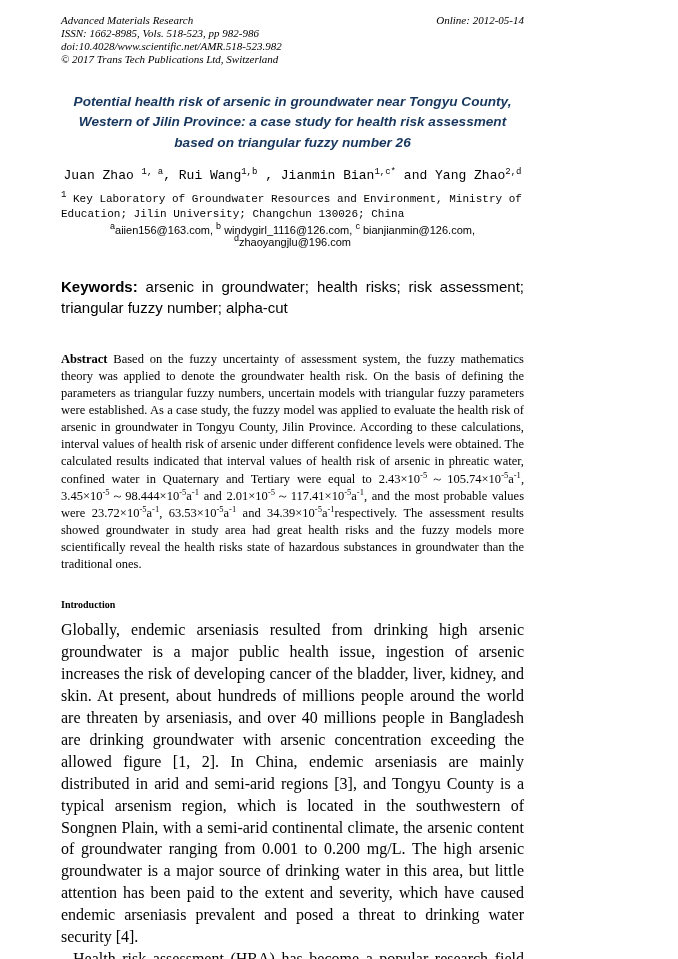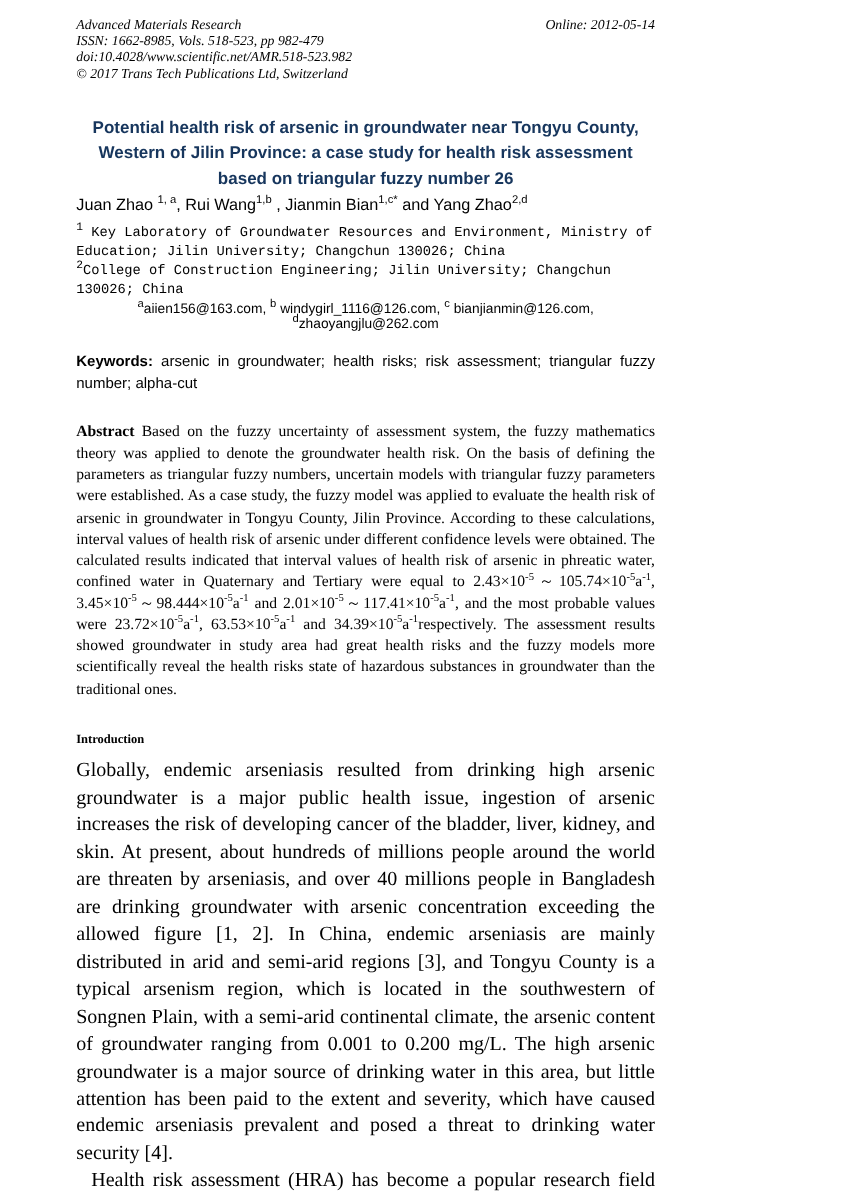--- a/index.html
+++ b/index.html
@@ -8,60 +8,59 @@
   .page {
     width: 583px; height: 959px; background: #ffffff;
     padding: 14px 59px 18px 61px; overflow: hidden;
     color: #000;
   }
   .header { font-family: "Liberation Serif", serif; font-style: italic; font-size: 11px; line-height: 1.18; }
   .header-row { display: flex; justify-content: space-between; }
   .title {
     font-family: "Liberation Sans", sans-serif; font-weight: bold;
     font-size: 13.6px; line-height: 1.5; text-align: center;
-    margin-top: 26px; padding: 0 6px; color: #17365d;
+    margin-top: 26px; padding: 0 6px; color: #17365d; font-style: italic;
   }
-  .authors { font-family: Liberation Sans, sans-serif; font-size: 13px; margin-top: 3px; }
+  .authors { font-family: Liberation Mono, monospace; font-size: 13px; text-align: center; margin-top: 15px; }
   .authors sup, .affil sup, .emails sup { font-size: 9px; vertical-align: super; line-height: 0; }
   .affil { font-family: Liberation Mono, monospace; font-size: 11px; line-height: 1.35; text-align: left; }
   .affil-1 { margin-top: 9px; }
   .emails { font-family: "Liberation Sans", sans-serif; font-size: 11px; text-align: center; margin-top: 2px; }
-  .keywords { font-family: "Liberation Sans", sans-serif; font-size: 12px; line-height: 1.4; text-align: justify; margin-top: 16px; }
+  .keywords { font-family: "Liberation Sans", sans-serif; font-size: 15px; line-height: 1.4; text-align: justify; margin-top: 28px; }
   .keywords b { font-weight: bold; }
-  .abstract { font-family: "Liberation Serif", serif; font-size: 12.5px; line-height: 1.37; text-align: justify; margin-top: 22px; }
+  .abstract { font-family: "Liberation Serif", serif; font-size: 12.5px; line-height: 1.37; text-align: justify; margin-top: 33px; }
   .abstract sup, .body-par sup { font-size: 8.5px; vertical-align: super; line-height: 0; }
   .abstract b { font-weight: bold; }
   .section-heading { font-family: "Liberation Serif", serif; font-weight: bold; font-size: 10px; margin-top: 26px; }
   .body-par { font-family: Liberation Serif, serif; font-size: 16px; line-height: 1.37; text-align: justify; }
   .first-par { margin-top: 9px; }
   .indent { text-indent: 12px; }
 </style>
 </head>
 <body>
 
 <div class="page">
 
   <header class="header">
     <div class="header-row">
       <span>Advanced Materials Research</span>
       <span>Online: 2012-05-14</span>
     </div>
-    <div>ISSN: 1662-8985, Vols. 518-523, pp 982-479</div>
+    <div>ISSN: 1662-8985, Vols. 518-523, pp 982-986</div>
     <div>doi:10.4028/www.scientific.net/AMR.518-523.982</div>
     <div>© 2017 Trans Tech Publications Ltd, Switzerland</div>
   </header>
 
   <h1 class="title" style="color: rgb(23, 54, 93);">Potential health risk of arsenic in groundwater near Tongyu County, Western of Jilin Province: a case study for health risk assessment based on triangular fuzzy number 26</h1>
 
   <div class="authors"><span>Juan Zhao </span><sup>1, a</sup><span>, Rui Wang</span><sup>1,b</sup><span> , Jianmin Bian</span><sup>1,c*</sup><span> and Yang Zhao</span><sup>2,d</sup></div>
 
   <div class="affil affil-1"><sup>1</sup><span> Key Laboratory of Groundwater Resources and Environment, Ministry of Education; Jilin University; Changchun 130026; China</span></div>
-  <div class="affil"><sup>2</sup><span>College of Construction Engineering; Jilin University; Changchun 130026; China</span></div>
 
-  <div class="emails"><sup>a</sup><span>aiien156@163.com, </span><sup>b</sup><span> windygirl_1116@126.com, </span><sup>c</sup><span> bianjianmin@126.com, </span><sup>d</sup><span>zhaoyangjlu@262.com</span></div>
+  <div class="emails"><sup>a</sup><span>aiien156@163.com, </span><sup>b</sup><span> windygirl_1116@126.com, </span><sup>c</sup><span> bianjianmin@126.com, </span><sup>d</sup><span>zhaoyangjlu@196.com</span></div>
 
   <p class="keywords"><b>Keywords:</b><span> arsenic in groundwater; health risks; risk assessment; triangular fuzzy number; alpha-cut</span></p>
 
   <p class="abstract"><b>Abstract</b><span> Based on the fuzzy uncertainty of assessment system, the fuzzy mathematics theory was applied to denote the groundwater health risk. On the basis of defining the parameters as triangular fuzzy numbers, uncertain models with triangular fuzzy parameters were established. As a case study, the fuzzy model was applied to evaluate the health risk of arsenic in groundwater in Tongyu County, Jilin Province. According to these calculations, interval values of health risk of arsenic under different confidence levels were obtained. The calculated results indicated that interval values of health risk of arsenic in phreatic water, confined water in Quaternary and Tertiary were equal to 2.43×10</span><sup>-5</sup><span>～105.74×10</span><sup>-5</sup><span>a</span><sup>-1</sup><span>, 3.45×10</span><sup>-5</sup><span>～98.444×10</span><sup>-5</sup><span>a</span><sup>-1</sup><span> and 2.01×10</span><sup>-5</sup><span>～117.41×10</span><sup>-5</sup><span>a</span><sup>-1</sup><span>,  and the most probable values were  23.72×10</span><sup>-5</sup><span>a</span><sup>-1</sup><span>,  63.53×10</span><sup>-5</sup><span>a</span><sup>-1</sup><span>  and  34.39×10</span><sup>-5</sup><span>a</span><sup>-1</sup><span>respectively. The assessment results showed groundwater in study area had great health risks and the fuzzy models more scientifically reveal the health risks state of hazardous substances in groundwater than the traditional ones.</span></p>
 
   <h2 class="section-heading">Introduction</h2>
 
   <p class="body-par first-par">Globally, endemic arseniasis resulted from drinking high arsenic groundwater is a major public health issue, ingestion of arsenic increases the risk of developing cancer of the bladder, liver, kidney, and skin. At present, about hundreds of millions people around the world are threaten by arseniasis, and over 40 millions people in Bangladesh are drinking groundwater with arsenic concentration exceeding the allowed figure [1, 2]. In China, endemic arseniasis are mainly distributed in arid and semi-arid regions [3], and Tongyu County is a typical arsenism region, which is located in the southwestern of Songnen Plain, with a semi-arid continental climate, the arsenic content of groundwater ranging from 0.001 to 0.200 mg/L. The high arsenic groundwater is a major source of drinking water in this area, but little attention has been paid to the extent and severity, which have caused endemic arseniasis prevalent and posed a threat to drinking water security [4].</p>
   <p class="body-par indent">Health risk assessment (HRA) has become a popular research field from the late 1990s, the study mainly adopts risk value as evaluation index to quantitatively describe the magnitude and possibility of health hazards caused by harmful substances. At present, scholars at home and abroad have done many researches on theories and application of HRA[5-8], but theirs researches are mostly based on qualitative model using the standards recommend by US Environmental Protection Agency. However, the shortcomings of qualitative risk assessments are obvious because that there are uncertainty in evaluation system. To improve the assessment model, the fuzzy and probability theory was used to describe the fuzziness and indefinitiveness of data information [9-11]. This study regarded the probabilistic risk of cancer as risk target, used HRA model in assessment, collected and analyzed and arsenic content and epidemiological data, assessed the uncertainty in assessment quantitatively by using triangular fuzzy number, and implemented this method in arsenic hazards evaluation. This paper mainly introduced the basic framework, procedural steps and main techniques of the risk assessment techniques based on HRA model and triangular fuzzy number. We also applied this method in arsenic hazard assessment of groundwater in Tongyu County.</p>
 

